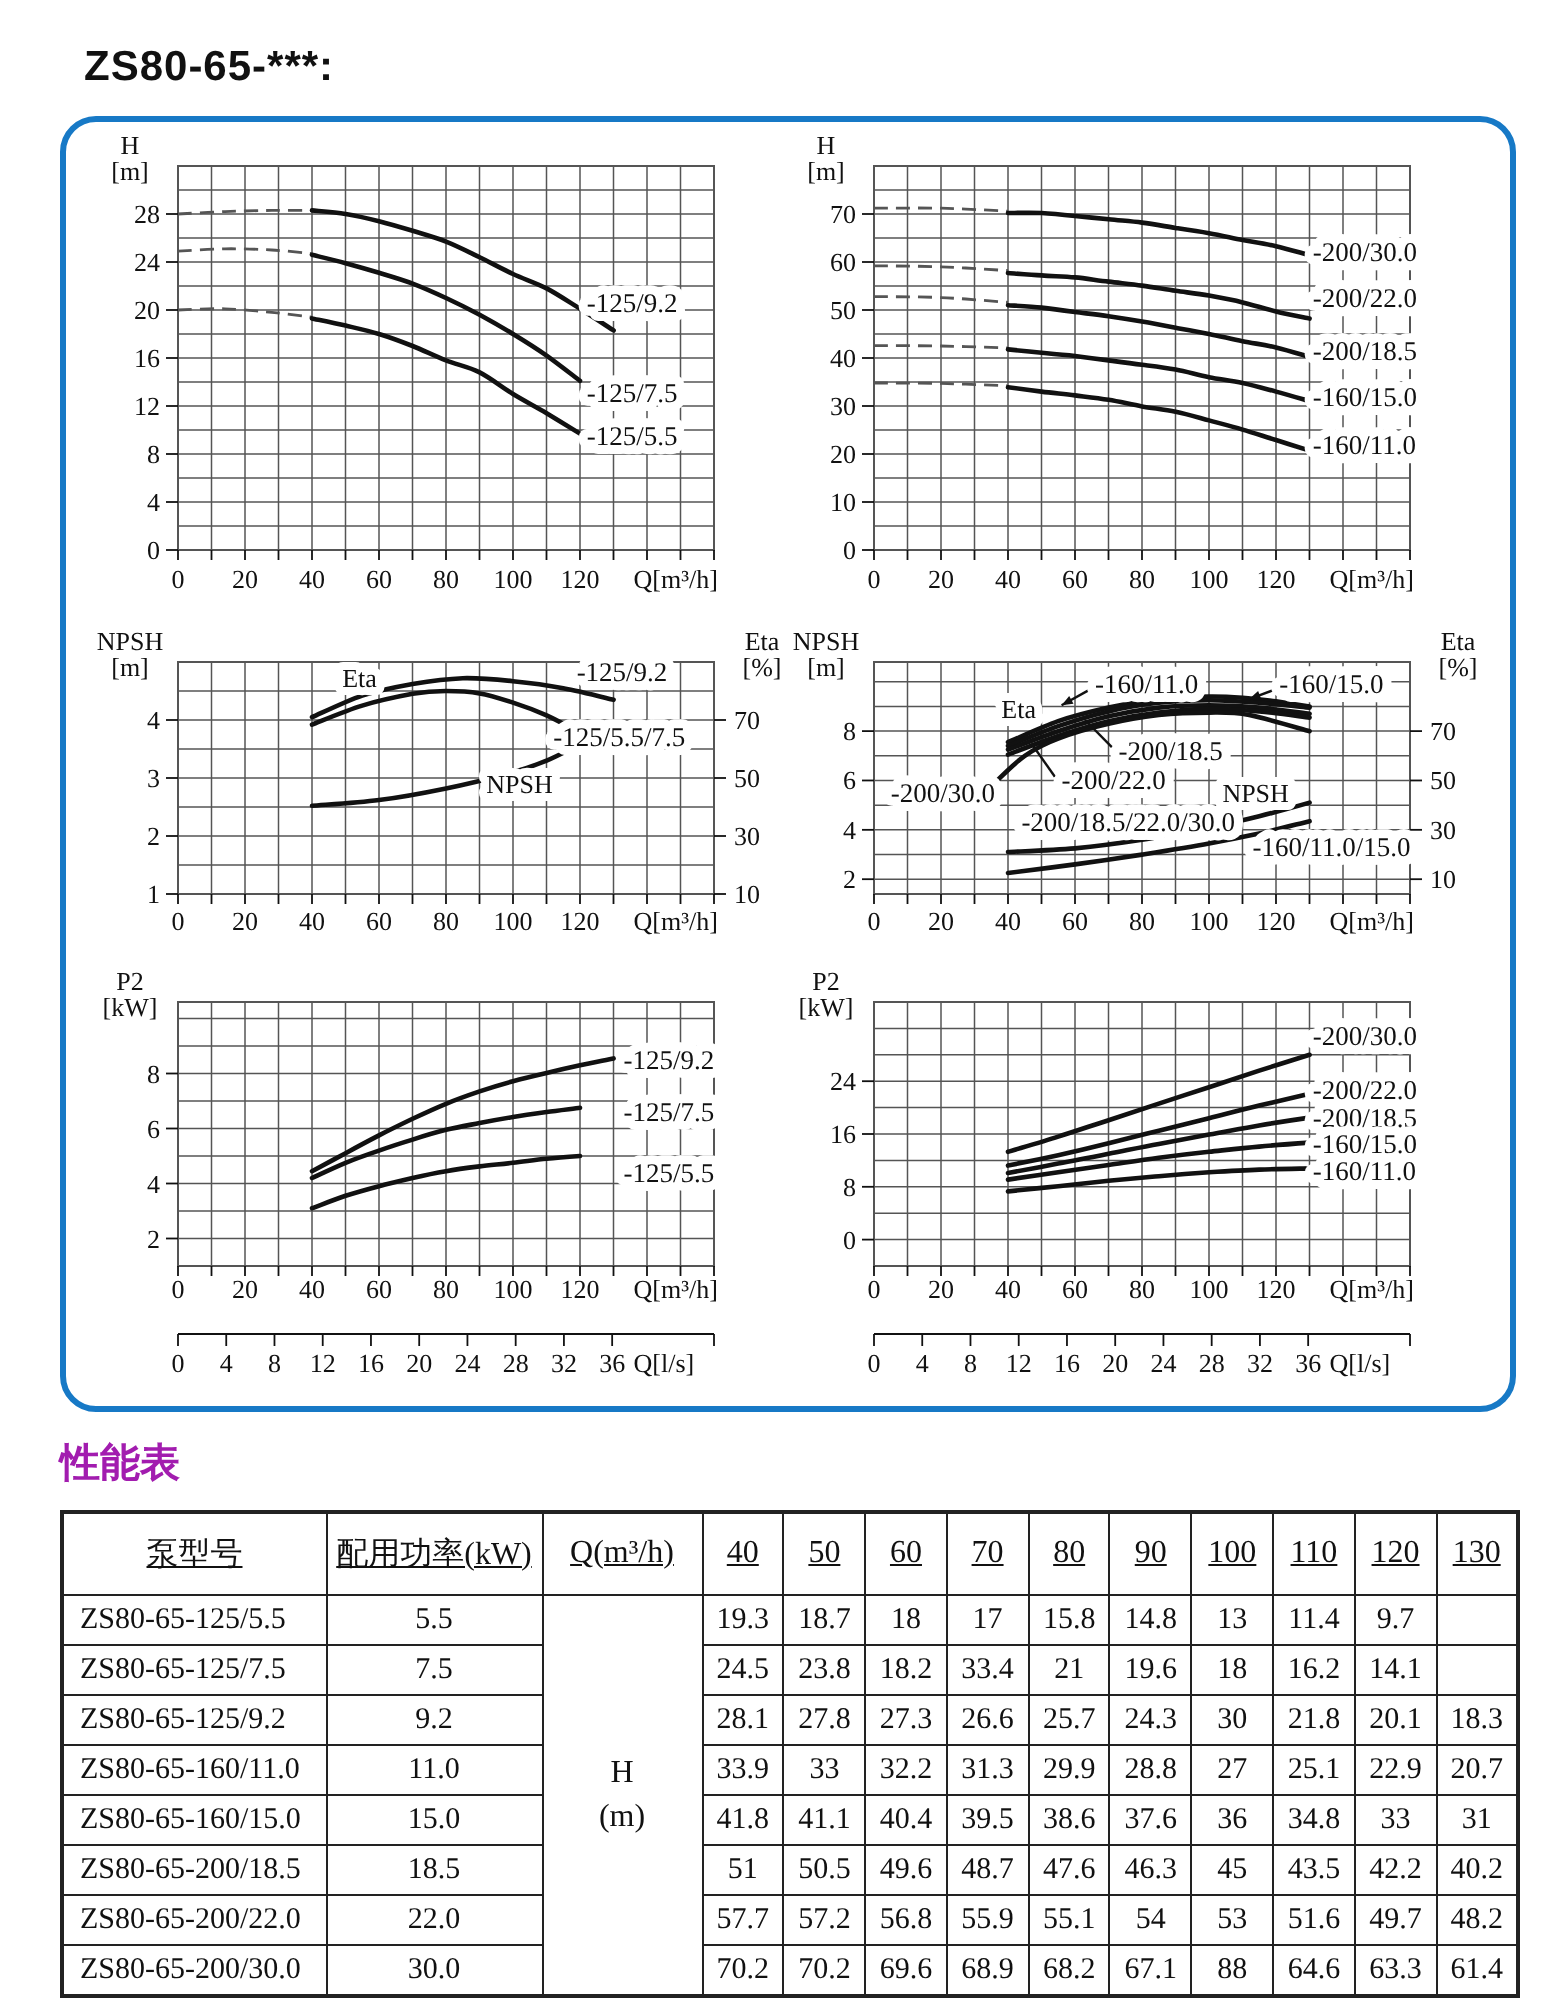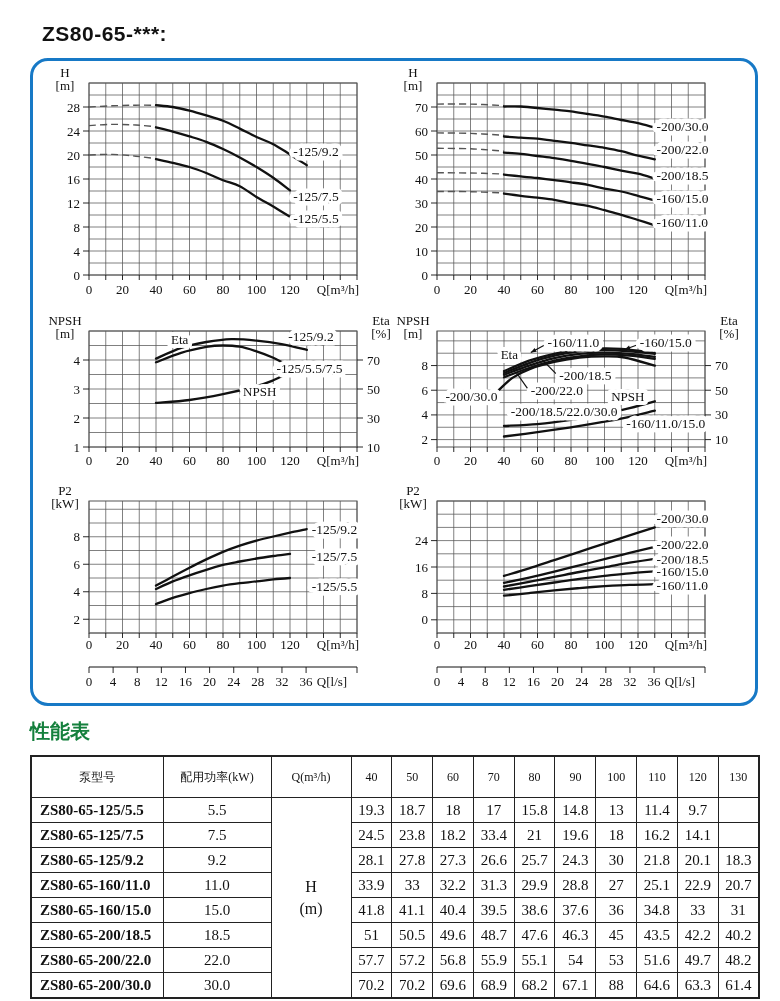--- a/index.html
+++ b/index.html
@@ -5,27 +5,27 @@
   :root{ --blue:#1779c6; --ink:#1a1a1a; --grid:#555; }
   html,body{margin:0;padding:0;background:#fff;}
   body{width:780px;height:1001px;position:relative;font-family:"Liberation Serif",serif;color:var(--ink);}
   .page{position:relative;width:780px;height:1001px;background:#fff;overflow:hidden;}
   .page-title{position:absolute;left:30px;top:10px;margin:12px;font-family:"Liberation Sans",sans-serif;
     font-weight:bold;font-size:21px;letter-spacing:.5px;color:#111;}
   .panel{position:absolute;left:30px;top:58px;width:728px;height:648px;box-sizing:border-box;
     border:3px solid var(--blue);border-radius:18px;background:#fff;}
   .chart{position:absolute;}
   .table-heading{position:absolute;left:30px;top:718px;margin:0;font-family:"Liberation Sans",sans-serif;
-    font-weight:bold;font-size:20px;color:#15803d;}
+    font-weight:bold;font-size:20px;color:#a21caf;}
   .perf-table{position:absolute;left:30px;top:755px;width:730px;border-collapse:collapse;
     table-layout:fixed;font-size:15px;text-align:center;color:#111;border:2px solid #222;}
   .perf-table th,.perf-table td{border:1px solid #222;font-weight:normal;padding:0 2px;overflow:hidden;white-space:nowrap;}
-  .perf-table thead th{height:40px;font-size:12px;}
+  .perf-table thead th{height:40px;font-size:16px;text-decoration:underline;}
   .perf-table tbody td{height:24px;font-size:15px;}
-  .perf-table td.model{text-align:left;padding-left:8px;font-weight:bold;}
+  .perf-table td.model{text-align:left;padding-left:8px;}
   .perf-table td.hm{font-size:16px;line-height:1.35;}
 </style>
 </head>
 <body>
 
 <div class="page">
   <h1 class="page-title">ZS80-65-***:</h1>
 
   <div class="panel">
     <svg class="chart" width="350" height="244" viewBox="0 0 350 244" style="left: 10px; top: 2px;">

